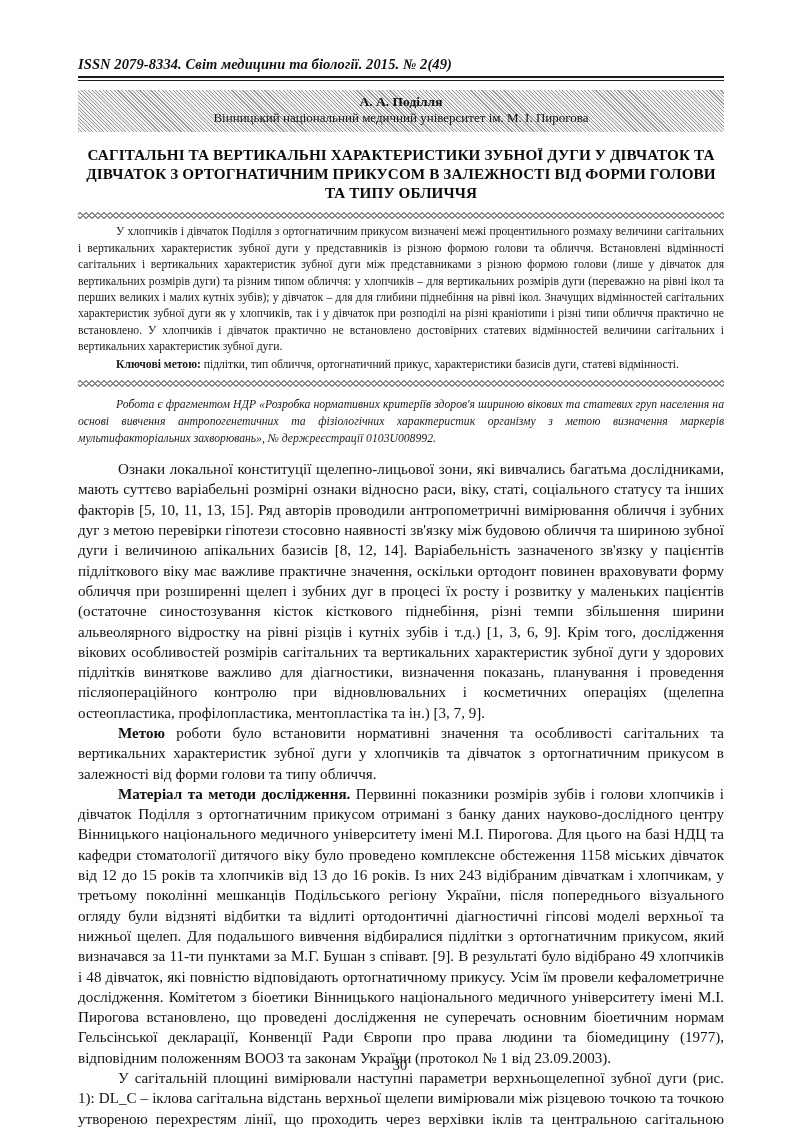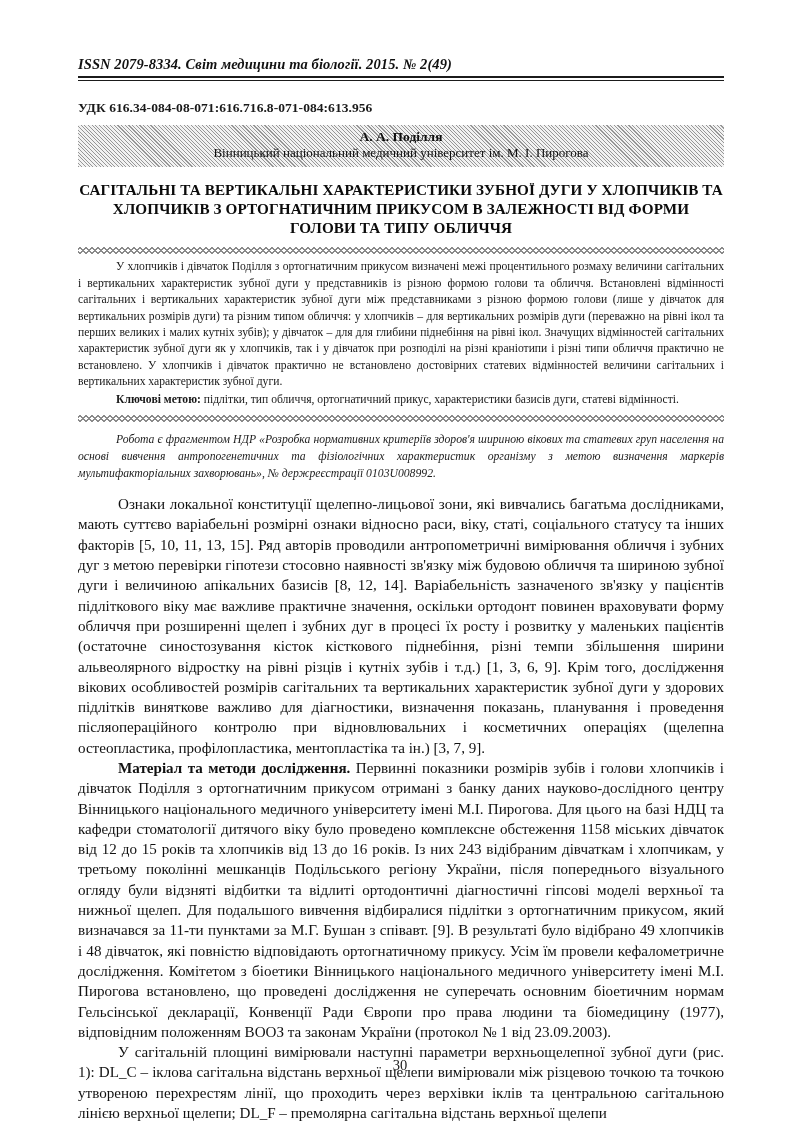--- a/index.html
+++ b/index.html
@@ -157,41 +157,41 @@
 </style>
 </head>
 <body>
 
 <div class="page">
   <div class="content">
 
     <div class="running-head">ISSN 2079-8334. Світ медицини та біології. 2015. № 2(49)</div>
     <div class="header-rule"></div>
 
-    <div class="udc">УДК 616.34-084-08-071:616.716.8-071-084:613.956</div>
 
     <div class="author-band">
       <div class="author-name">А. А. Поділля</div>
       <div class="author-affil">Вінницький національний медичний університет ім. М. І. Пирогова</div>
     </div>
 
-    <div class="title">САГІТАЛЬНІ ТА ВЕРТИКАЛЬНІ ХАРАКТЕРИСТИКИ ЗУБНОЇ ДУГИ У ХЛОПЧИКІВ ТА ХЛОПЧИКІВ З ОРТОГНАТИЧНИМ ПРИКУСОМ В ЗАЛЕЖНОСТІ ВІД ФОРМИ ГОЛОВИ ТА ТИПУ ОБЛИЧЧЯ</div>
+    <div class="title">САГІТАЛЬНІ ТА ВЕРТИКАЛЬНІ ХАРАКТЕРИСТИКИ ЗУБНОЇ ДУГИ У ДІВЧАТОК ТА ДІВЧАТОК З ОРТОГНАТИЧНИМ ПРИКУСОМ В ЗАЛЕЖНОСТІ ВІД ФОРМИ ГОЛОВИ ТА ТИПУ ОБЛИЧЧЯ</div>
 
     <div class="zigzag"></div>
 
     <div class="abstract">У хлопчиків і дівчаток Поділля з ортогнатичним прикусом визначені межі процентильного розмаху величини сагітальних і вертикальних характеристик зубної дуги у представників із різною формою голови та обличчя. Встановлені відмінності сагітальних і вертикальних характеристик зубної дуги між представниками з різною формою голови (лише у дівчаток для вертикальних розмірів дуги) та різним типом обличчя: у хлопчиків – для вертикальних розмірів дуги (переважно на рівні ікол та перших великих і малих кутніх зубів); у дівчаток – для для глибини піднебіння на рівні ікол. Значущих відмінностей сагітальних характеристик зубної дуги як у хлопчиків, так і у дівчаток при розподілі на різні краніотипи і різні типи обличчя практично не встановлено. У хлопчиків і дівчаток практично не встановлено достовірних статевих відмінностей величини сагітальних і вертикальних характеристик зубної дуги.</div>
 
     <div class="abstract-keywords"><b>Ключові метою:</b><span> підлітки, тип обличчя, ортогнатичний прикус, характеристики базисів дуги, статеві відмінності.</span></div>
 
     <div class="zigzag tight"></div>
 
     <div class="funding">Робота є фрагментом НДР «Розробка нормативних критеріїв здоров'я шириною вікових та статевих груп населення на основі вивчення антропогенетичних та фізіологічних характеристик організму з метою визначення маркерів мультифакторіальних захворювань», № держреєстрації 0103U008992.</div>
 
     <div class="body-text">
       <p><b></b><span>Ознаки локальної конституції щелепно-лицьової зони, які вивчались багатьма дослідниками, мають суттєво варіабельні розмірні ознаки відносно раси, віку, статі, соціального статусу та інших факторів [5, 10, 11, 13, 15]. Ряд авторів проводили антропометричні вимірювання обличчя і зубних дуг з метою перевірки гіпотези стосовно наявності зв'язку між будовою обличчя та шириною зубної дуги і величиною апікальних базисів [8, 12, 14]. Варіабельність зазначеного зв'язку у пацієнтів підліткового віку має важливе практичне значення, оскільки ортодонт повинен враховувати форму обличчя при розширенні щелеп і зубних дуг в процесі їх росту і розвитку у маленьких пацієнтів (остаточне синостозування кісток кісткового піднебіння, різні темпи збільшення ширини альвеолярного відростку на рівні різців і кутніх зубів і т.д.) [1, 3, 6, 9]. Крім того, дослідження вікових особливостей розмірів сагітальних та вертикальних характеристик зубної дуги у здорових підлітків виняткове важливо для діагностики, визначення показань, планування і проведення післяопераційного контролю при відновлювальних і косметичних операціях (щелепна остеопластика, профілопластика, ментопластіка та ін.) [3, 7, 9].</span></p>
+      <p><b>Метою</b><span> роботи було встановити нормативні значення та особливості сагітальних та вертикальних характеристик зубної дуги у хлопчиків та дівчаток з ортогнатичним прикусом в залежності від форми голови та типу обличчя.</span></p>
       <p><b>Матеріал та методи дослідження.</b><span> Первинні показники розмірів зубів і голови хлопчиків і дівчаток Поділля з ортогнатичним прикусом отримані з банку даних науково-дослідного центру Вінницького національного медичного університету імені М.І. Пирогова. Для цього на базі НДЦ та кафедри стоматології дитячого віку було проведено комплексне обстеження 1158 міських дівчаток від 12 до 15 років та хлопчиків від 13 до 16 років. Із них 243 відібраним дівчаткам і хлопчикам, у третьому поколінні мешканців Подільського регіону України, після попереднього візуального огляду були відзняті відбитки та відлиті ортодонтичні діагностичні гіпсові моделі верхньої та нижньої щелеп. Для подальшого вивчення відбиралися підлітки з ортогнатичним прикусом, який визначався за 11-ти пунктами за М.Г. Бушан з співавт. [9]. В результаті було відібрано 49 хлопчиків і 48 дівчаток, які повністю відповідають ортогнатичному прикусу. Усім їм провели кефалометричне дослідження. Комітетом з біоетики Вінницького національного медичного університету імені М.І. Пирогова встановлено, що проведені дослідження не суперечать основним біоетичним нормам Гельсінської декларації, Конвенції Ради Європи про права людини та біомедицину (1977), відповідним положенням ВООЗ та законам України (протокол № 1 від 23.09.2003).</span></p>
       <p><b></b><span>У сагітальній площині вимірювали наступні параметри верхньощелепної зубної дуги (рис. 1): DL_C – іклова сагітальна відстань верхньої щелепи вимірювали між різцевою точкою та точкою утвореною перехрестям лінії, що проходить через верхівки іклів та центральною сагітальною лінією верхньої щелепи; DL_F – премолярна сагітальна відстань верхньої щелепи</span></p>
     </div>
 
   </div>
 
   <div class="folio">30</div>
 </div>
 
 </body></html>

